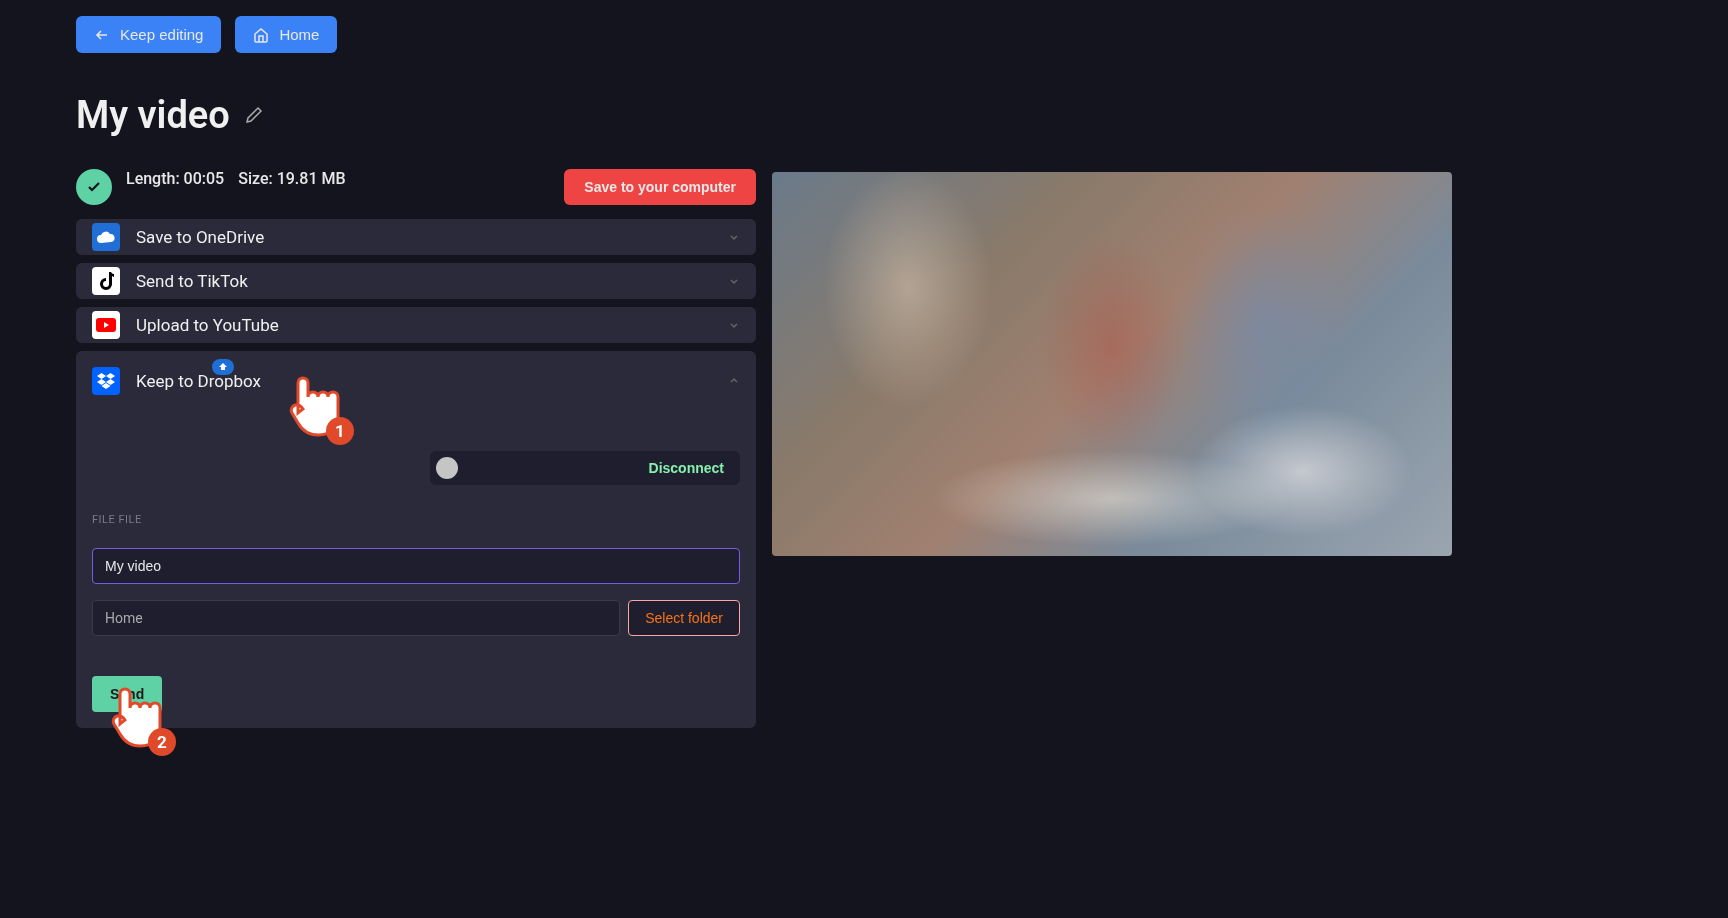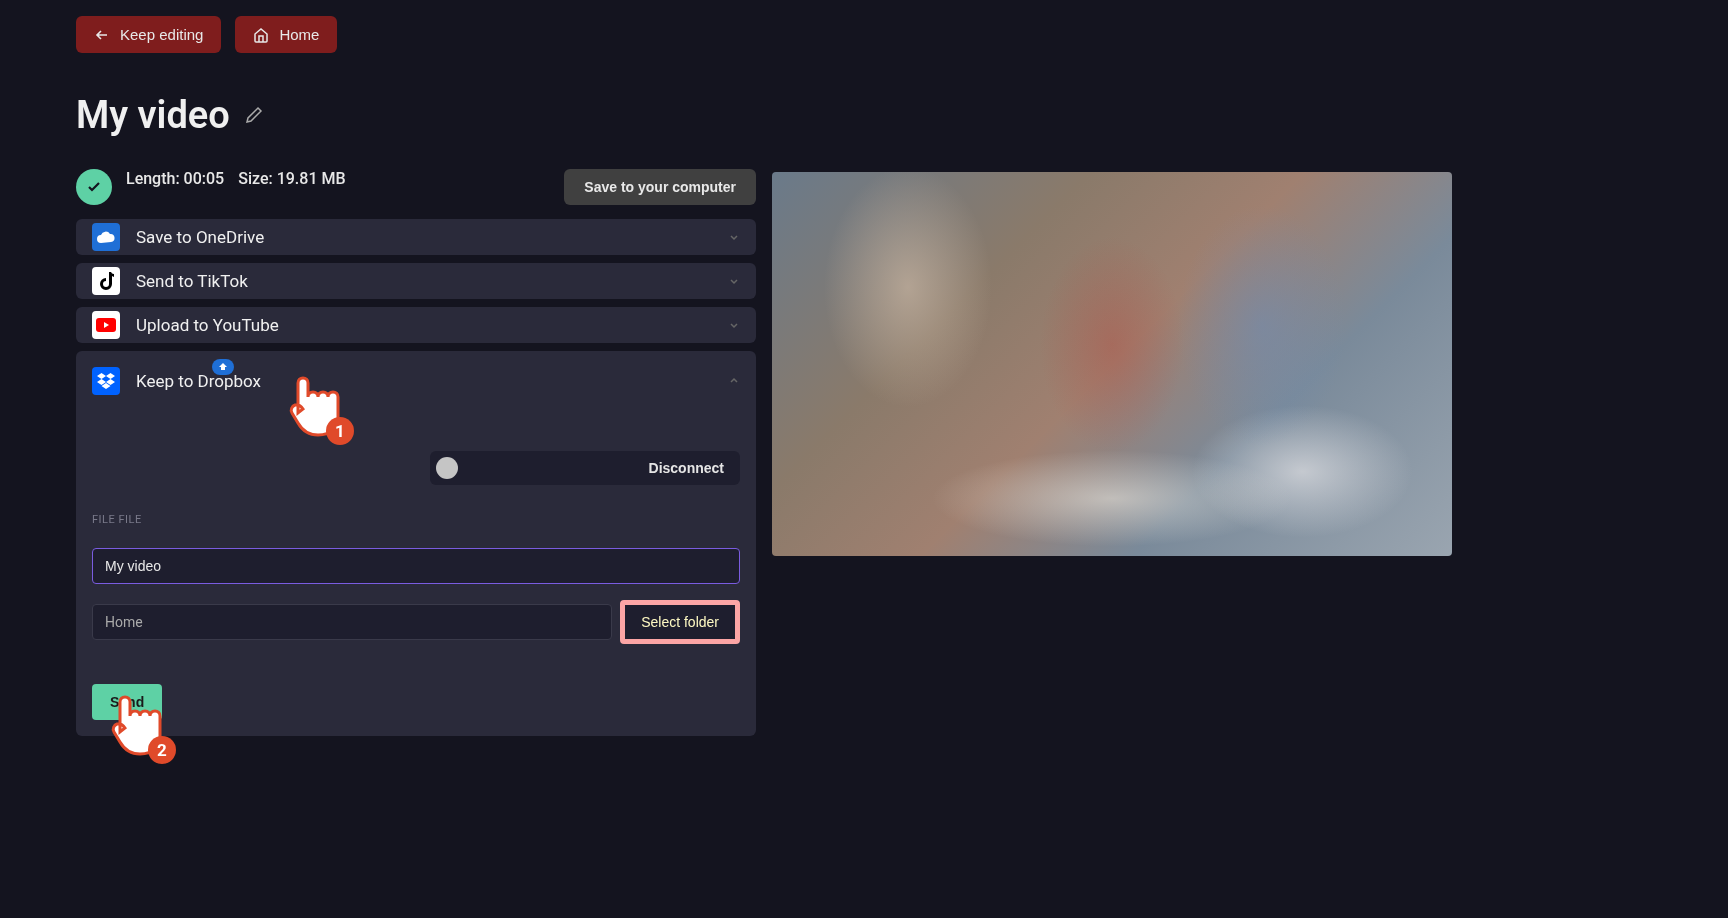--- a/index.html
+++ b/index.html
@@ -23,21 +23,21 @@
     .right-panel {
       flex: 1;
       padding-top: 156px;
     }
     .top-buttons {
       display: flex;
       gap: 14px;
       margin-bottom: 40px;
     }
     .pill-btn {
-      background: #7f1d1d;
+      background: #3b82f6;
       border: none;
       color: #e8e8e8;
       padding: 10px 18px;
       border-radius: 6px;
       font-size: 15px;
       display: flex;
       align-items: center;
       gap: 10px;
       cursor: pointer;
     }
@@ -62,21 +62,21 @@
       height: 36px;
       border-radius: 50%;
       background: #5ed1a5;
       display: flex;
       align-items: center;
       justify-content: center;
     }
     .info-text { font-size: 16px; color: #e8e8e8; font-weight: 500; }
     .save-computer-btn {
       margin-left: auto;
-      background: #404040;
+      background: #ef4444;
       border: none;
       color: #e8e8e8;
       padding: 10px 20px;
       border-radius: 6px;
       font-size: 14px;
       font-weight: 600;
       cursor: pointer;
     }
     .option-card {
       background: #2a2a3a;
@@ -133,21 +133,21 @@
     }
     .avatar {
       width: 22px;
       height: 22px;
       border-radius: 50%;
       background: #c5c5c5;
     }
     .disconnect-btn {
       background: none;
       border: none;
-      color: #e5e5e5;
+      color: #86efac;
       font-size: 14px;
       font-weight: 600;
       cursor: pointer;
     }
     .field-label {
       font-size: 11px;
       color: #7a7a8a;
       letter-spacing: 0.5px;
       margin-top: 12px;
       margin-bottom: 6px;
@@ -183,22 +183,22 @@
       flex: 1;
       background: #1e1e2e;
       border: 1px solid #3a3a4a;
       color: #aaa;
       padding: 9px 12px;
       border-radius: 4px;
       font-size: 14px;
     }
     .select-folder-btn {
       background: #1e1e2e;
-      border: 5px solid #fca5a5;
-      color: #fef9c3;
+      border: 1px solid #fca5a5;
+      color: #f97316;
       padding: 9px 16px;
       border-radius: 4px;
       font-size: 14px;
       font-weight: 500;
       cursor: pointer;
     }
     .send-btn {
       background: #5ed1a5;
       border: none;
       color: #1a1a1a;

